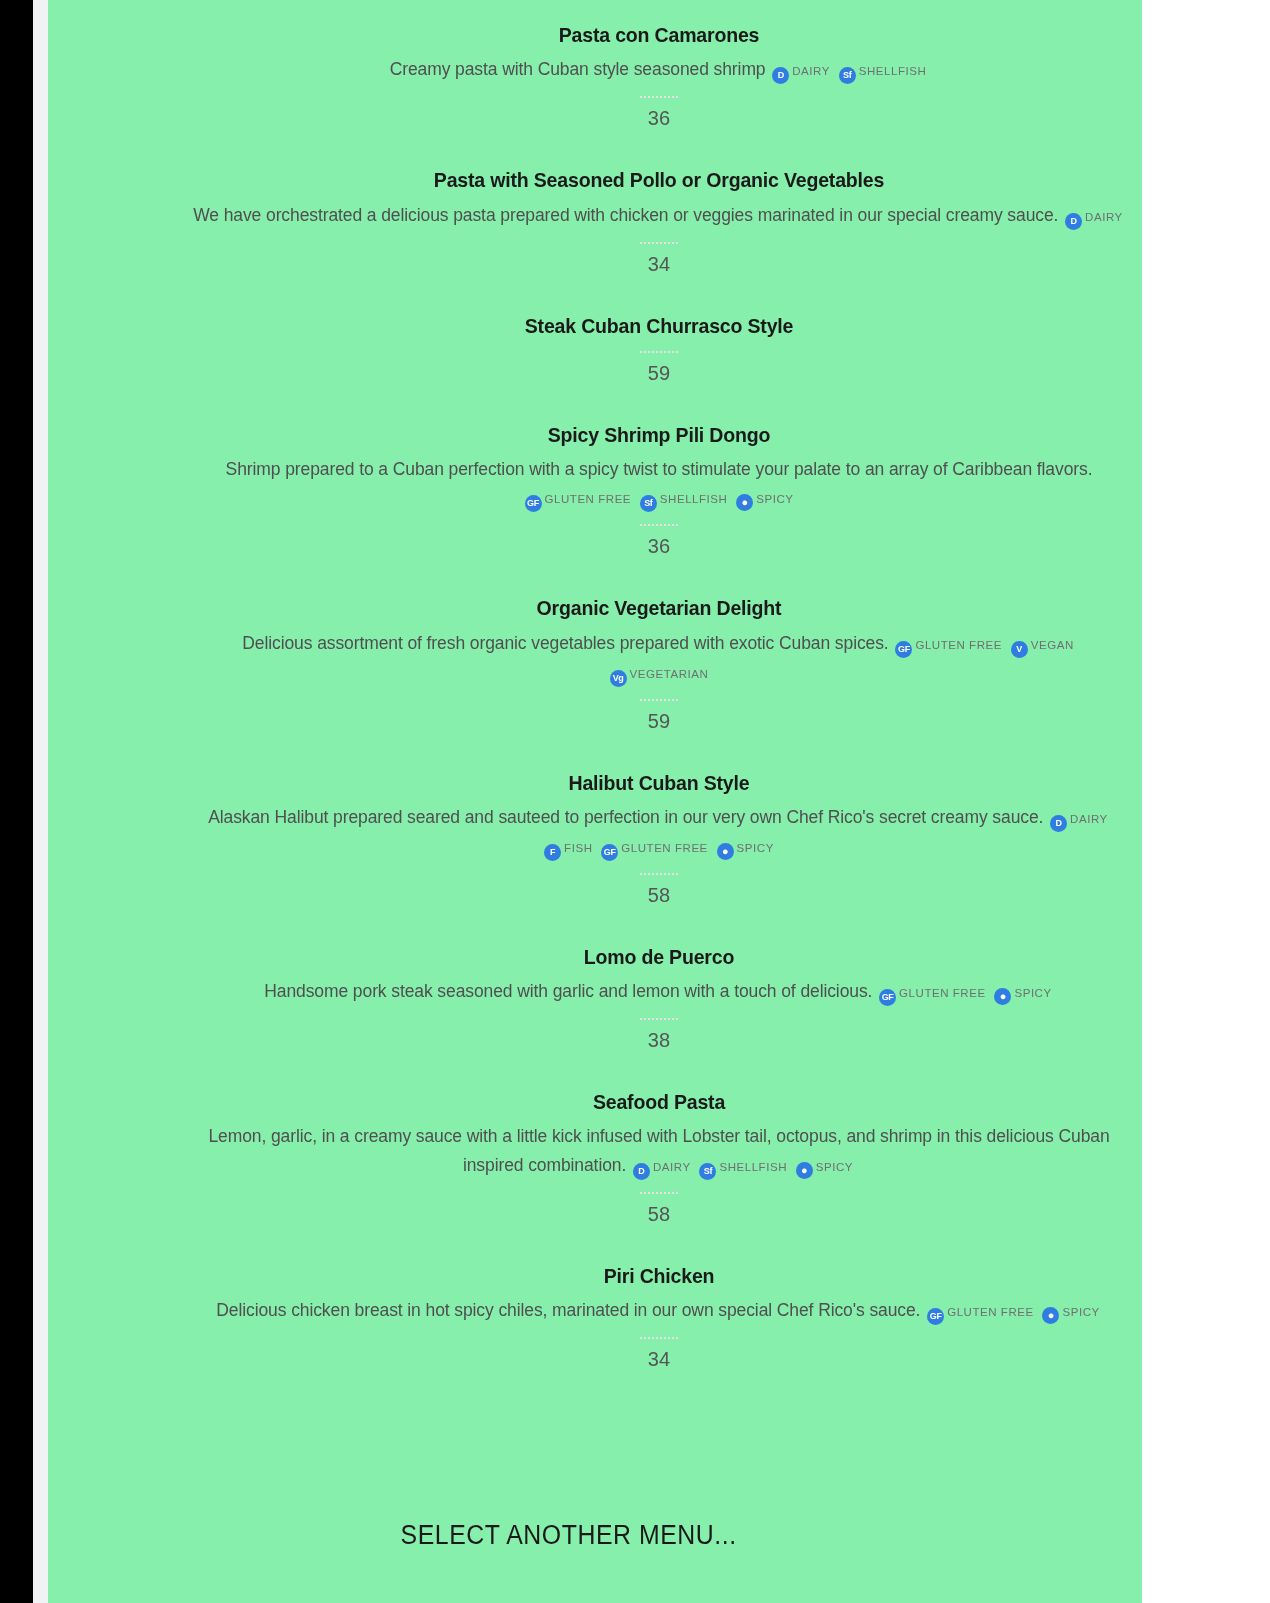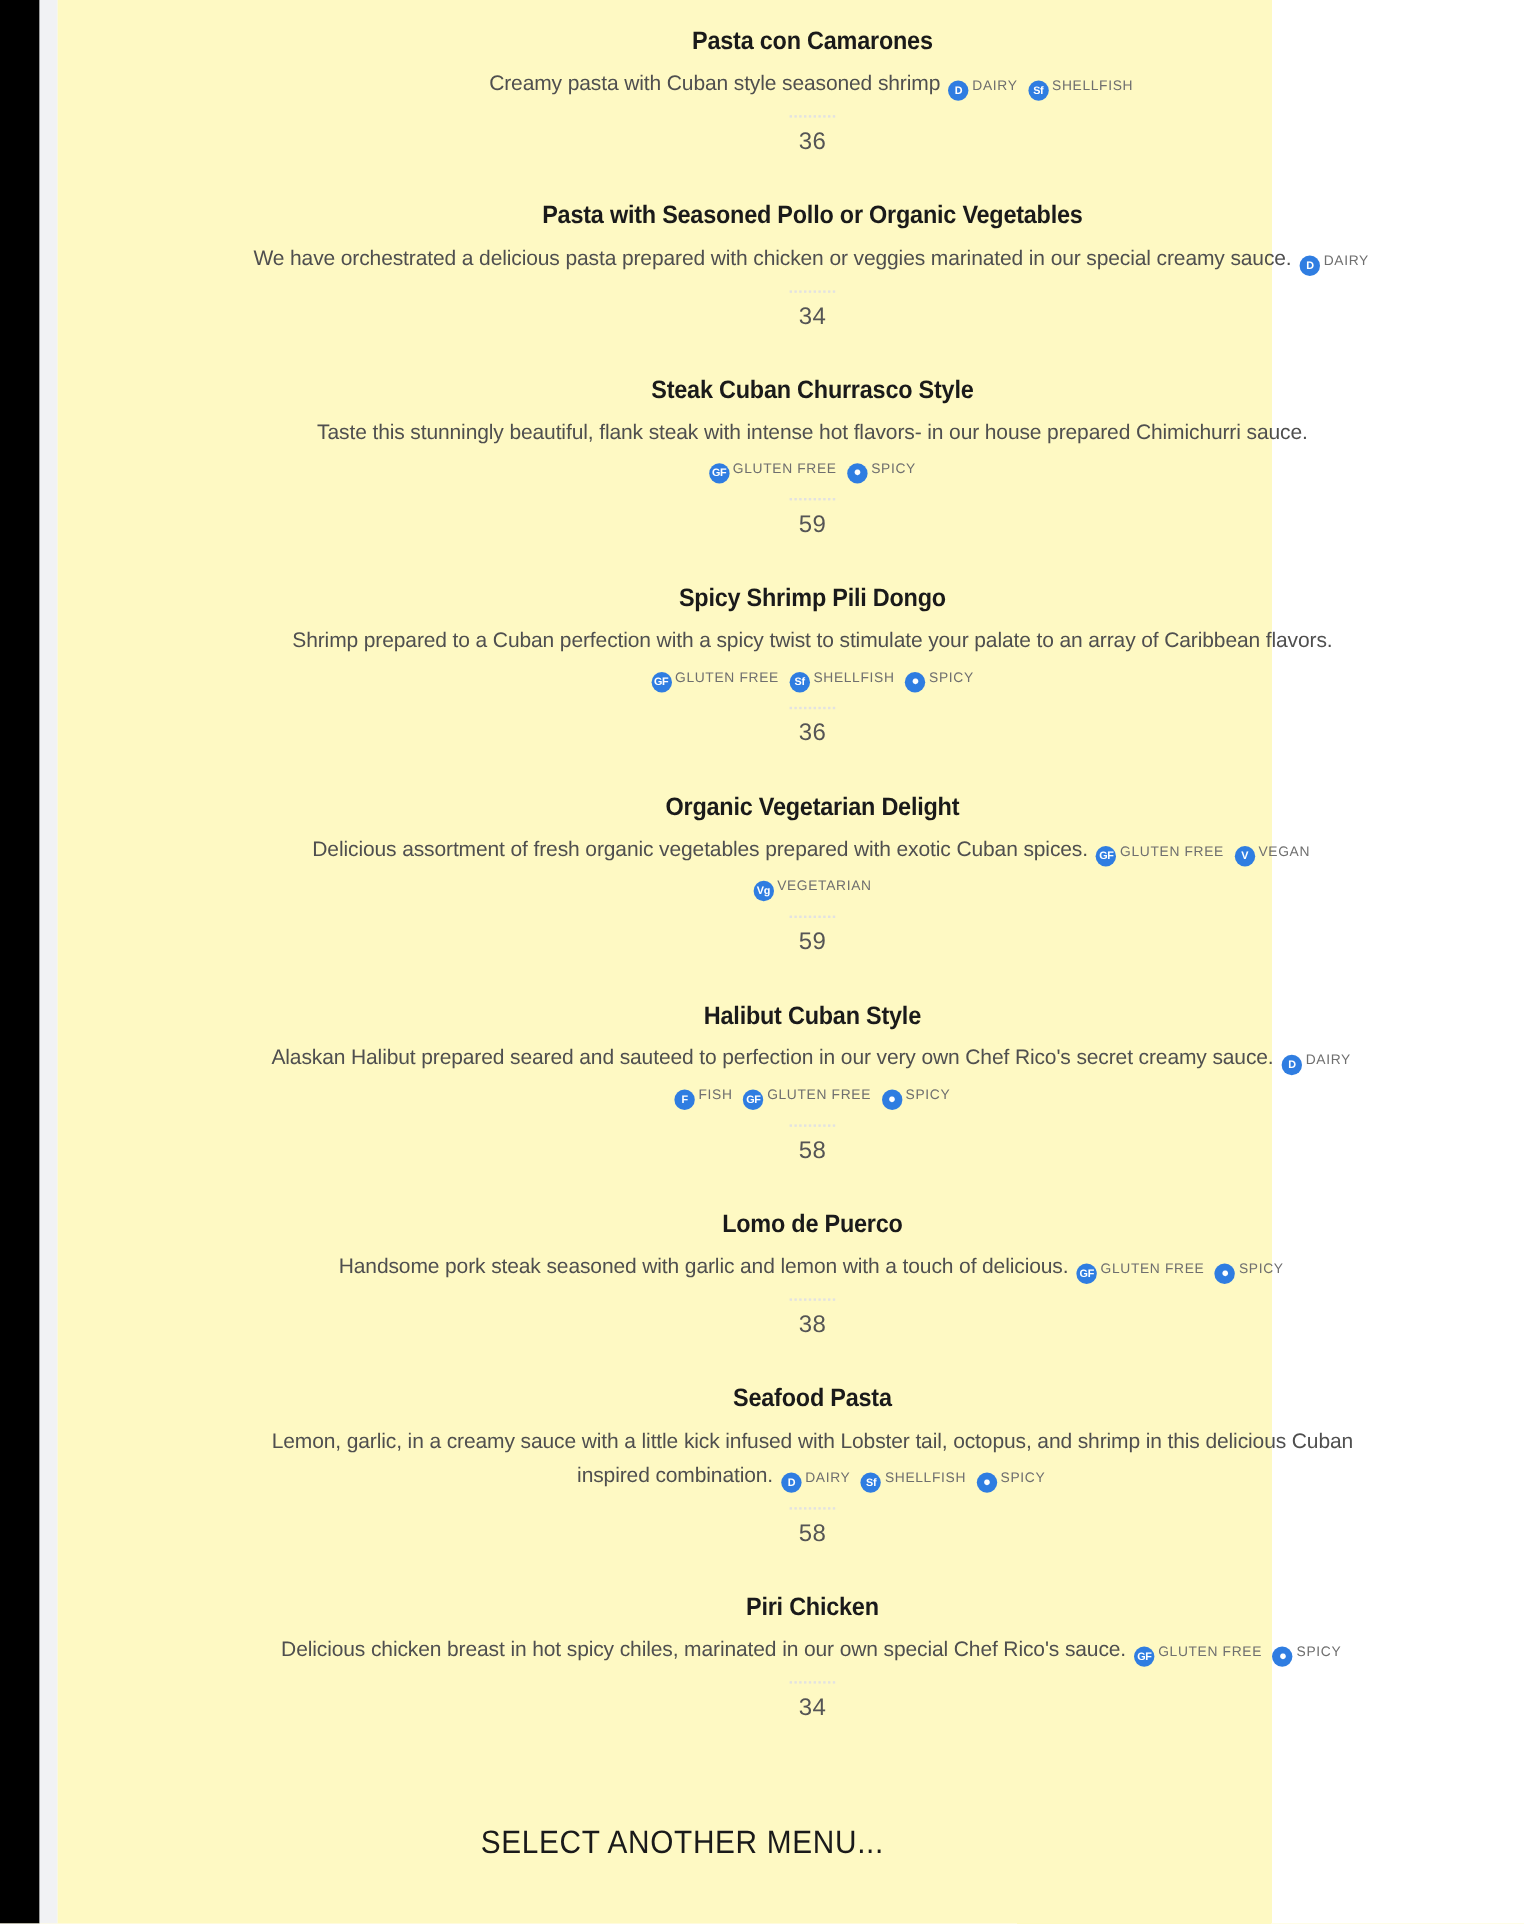--- a/index.html
+++ b/index.html
@@ -28,24 +28,23 @@
     position: absolute;
     left: 33px; top: 0;
     width: 15px; height: 1603px;
     background: #f1f2f4;
   }
 
   
   #menu-page {
     position: absolute;
     left: 48px; top: 0;
-    width: 1012px;
+    width: 1094px;
     height: 1603px;
-    background: #fef9c3;
-    padding-left: 18px;
+    background: #86efac;
   }
 
   #menu-list {
     padding-top: 22px;
   }
 
   .menu-item {
     width: 1222px;
     padding: 0 140px;
     margin-bottom: 37px;
@@ -155,21 +154,20 @@
         <div class="item-price">36</div>
       </div>
       <div class="menu-item">
         <div class="item-name">Pasta with Seasoned Pollo or Organic Vegetables</div>
         <div class="item-desc"><span>We have orchestrated a delicious pasta prepared with chicken or veggies marinated in our special creamy sauce.</span> <span class="tag"><span class="tag-icon">D</span><span class="tag-label">DAIRY</span></span></div>
         <div class="item-divider"></div>
         <div class="item-price">34</div>
       </div>
       <div class="menu-item">
         <div class="item-name">Steak Cuban Churrasco Style</div>
-        <div class="item-desc"><span>Taste this stunningly beautiful, flank steak with intense hot flavors- in our house prepared Chimichurri sauce.</span> <span class="tag"><span class="tag-icon">GF</span><span class="tag-label">GLUTEN FREE</span></span> <span class="tag"><span class="tag-icon flame">●</span><span class="tag-label">SPICY</span></span></div>
         <div class="item-divider"></div>
         <div class="item-price">59</div>
       </div>
       <div class="menu-item">
         <div class="item-name">Spicy Shrimp Pili Dongo</div>
         <div class="item-desc"><span>Shrimp prepared to a Cuban perfection with a spicy twist to stimulate your palate to an array of Caribbean flavors.</span> <span class="tag"><span class="tag-icon">GF</span><span class="tag-label">GLUTEN FREE</span></span> <span class="tag"><span class="tag-icon">Sf</span><span class="tag-label">SHELLFISH</span></span> <span class="tag"><span class="tag-icon flame">●</span><span class="tag-label">SPICY</span></span></div>
         <div class="item-divider"></div>
         <div class="item-price">36</div>
       </div>
       <div class="menu-item">

